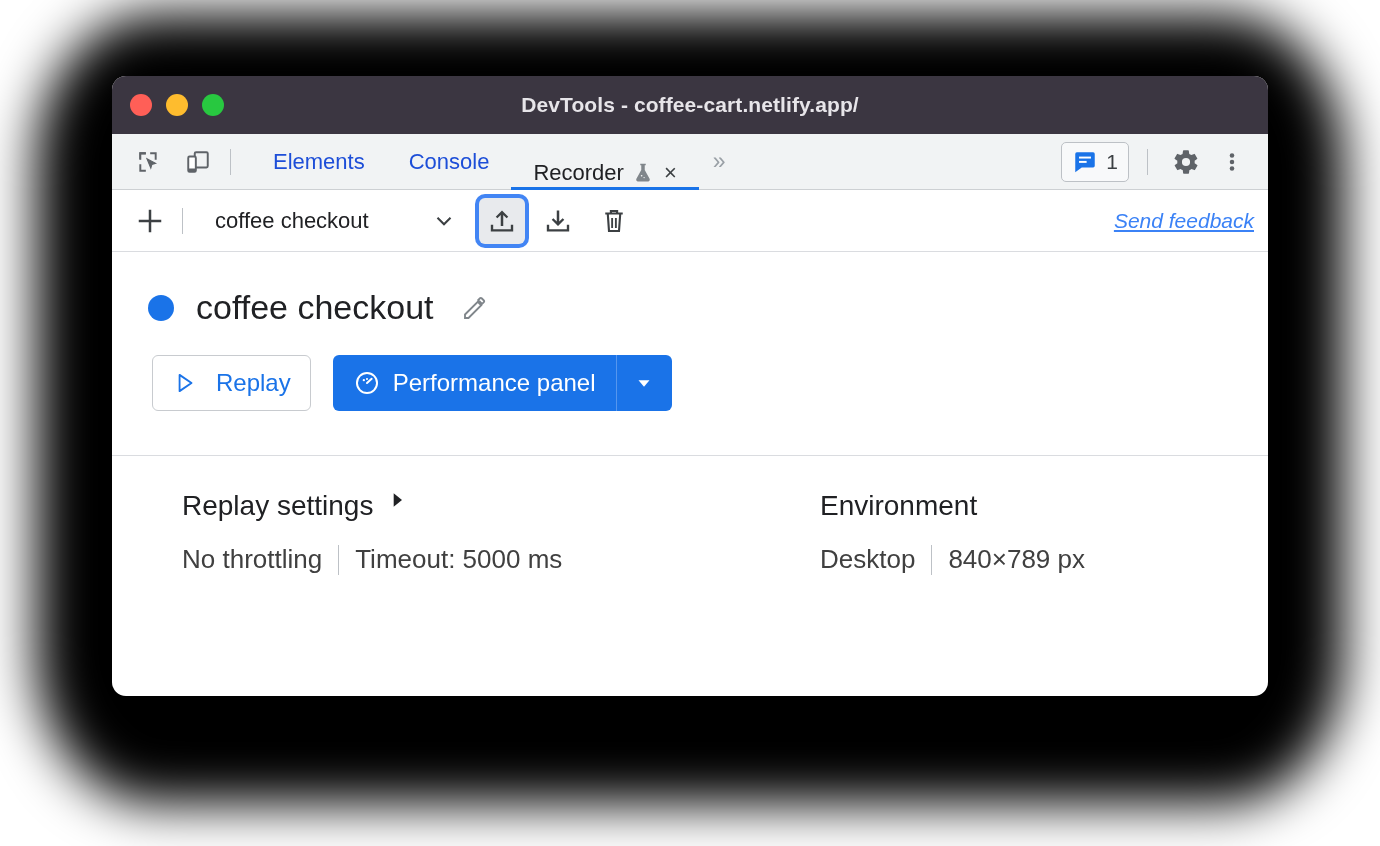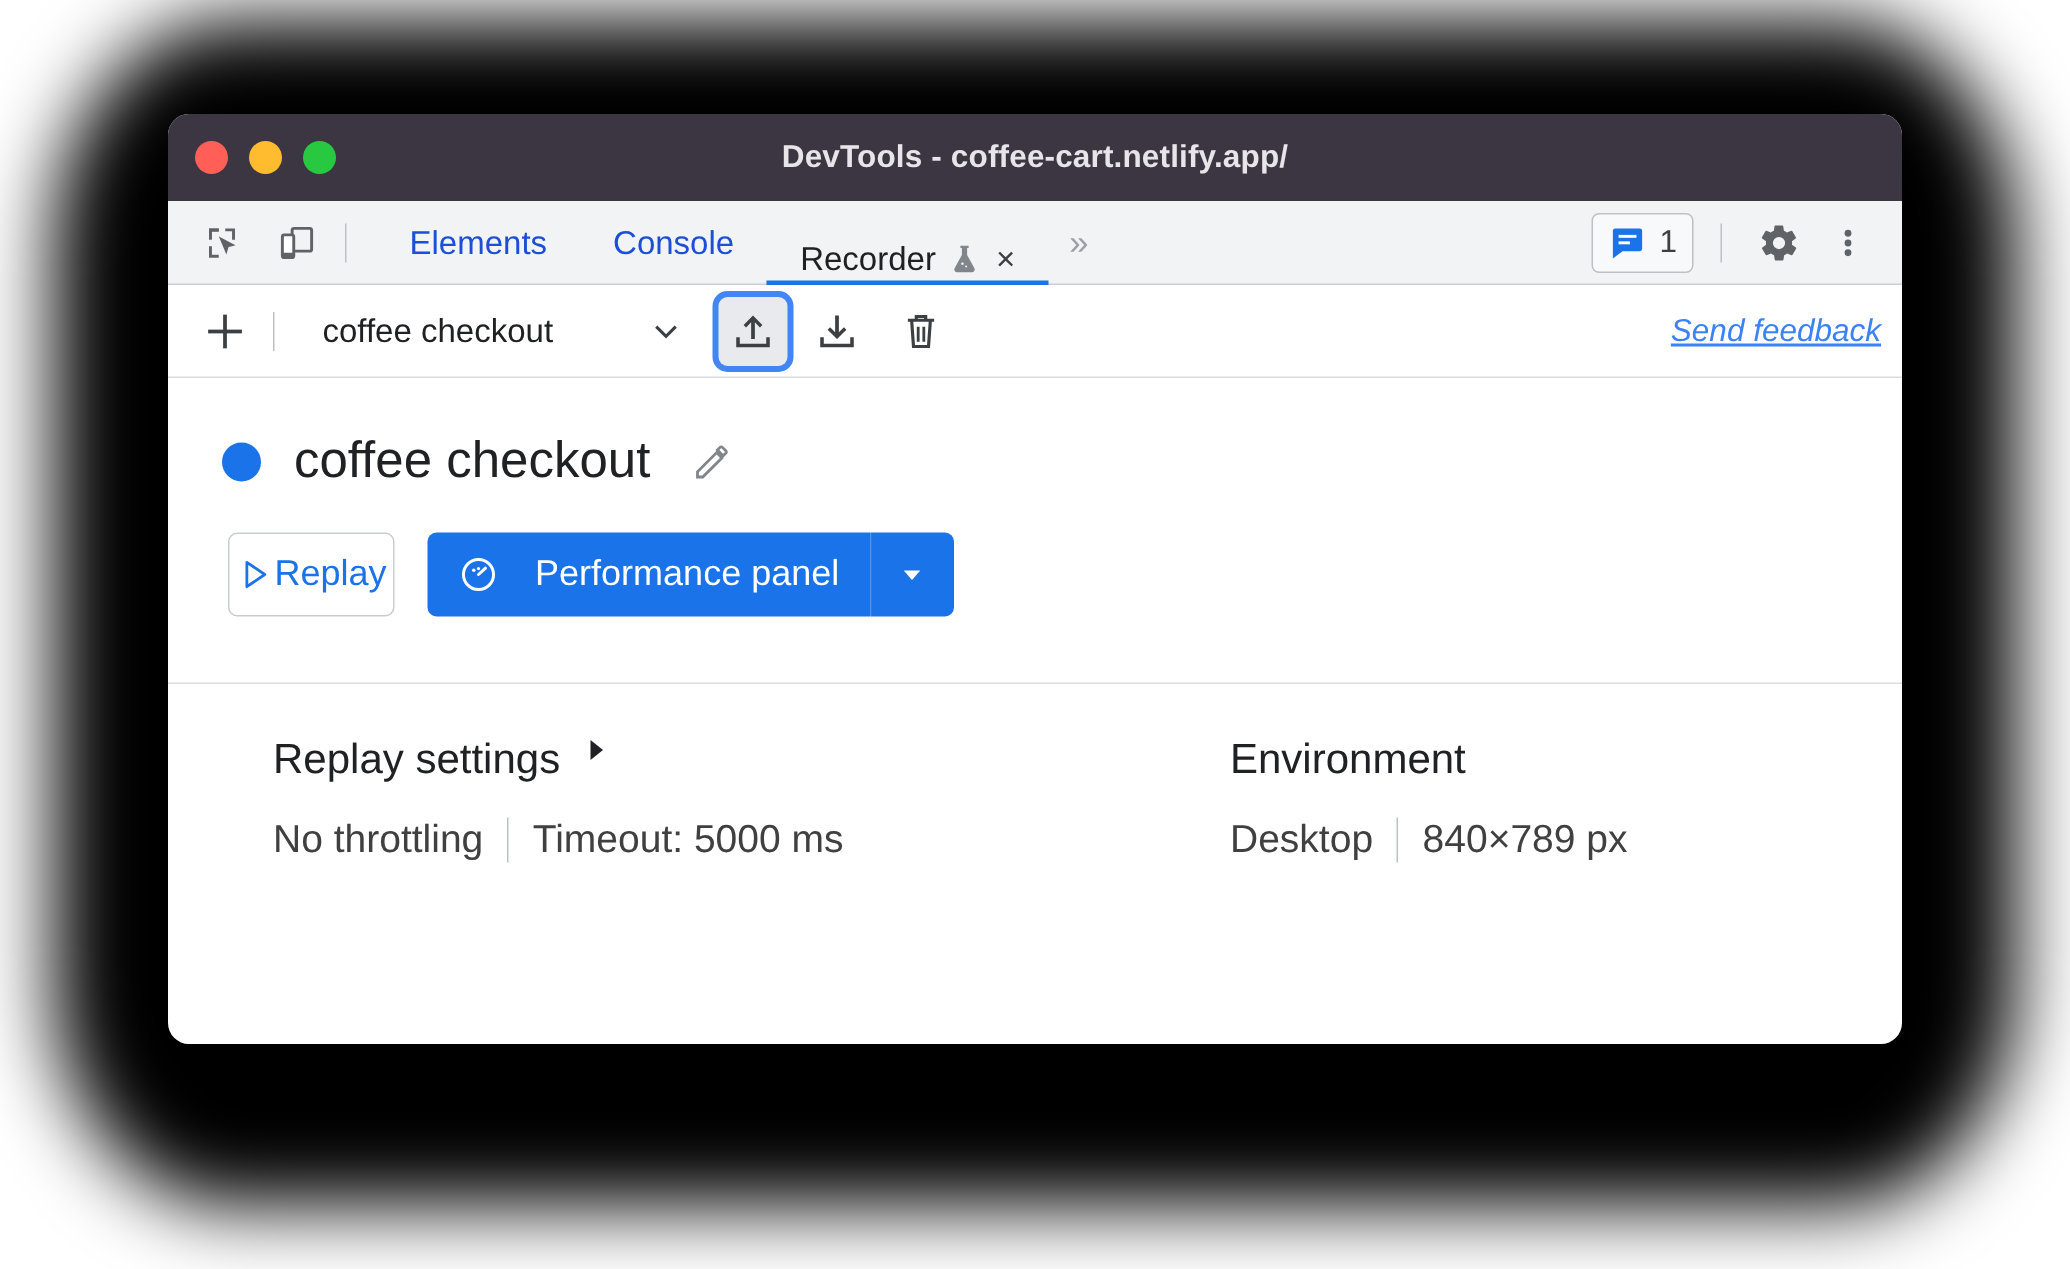--- a/index.html
+++ b/index.html
@@ -128,28 +128,28 @@
     display: flex; align-items: center;
     padding: 36px 0 0 36px;
     gap: 22px;
   }
   .blue-dot { width: 26px; height: 26px; border-radius: 50%; background: #1a73e8; flex: none; }
   .rec-title { font-size: 34px; color: #202124; }
   .edit-icon { display: flex; align-items: center; margin-left: 4px; }
 
   .action-row { display: flex; align-items: center; gap: 22px; padding: 28px 0 0 40px; }
   .btn-replay {
-    display: flex; align-items: center; gap: 0;
-    height: 56px; padding: 0 4px;
+    display: flex; align-items: center; gap: 18px;
+    height: 56px; padding: 0 19px;
     border: 1px solid #c8cbcf; border-radius: 6px;
     background: #ffffff; color: #1a73e8; font-size: 24px;
   }
   .split-btn { display: flex; align-items: stretch; }
   .btn-perf {
-    display: flex; align-items: center; gap: 24px;
+    display: flex; align-items: center; gap: 12px;
     height: 56px; padding: 0 20px;
     background: #1a73e8; color: #ffffff; font-size: 24px;
     border-radius: 6px 0 0 6px;
   }
   .btn-perf-arrow {
     width: 56px; height: 56px;
     background: #1a73e8; border-radius: 0 6px 6px 0;
     display: flex; align-items: center; justify-content: center;
     border-left: 1px solid #5596ee;
   }

